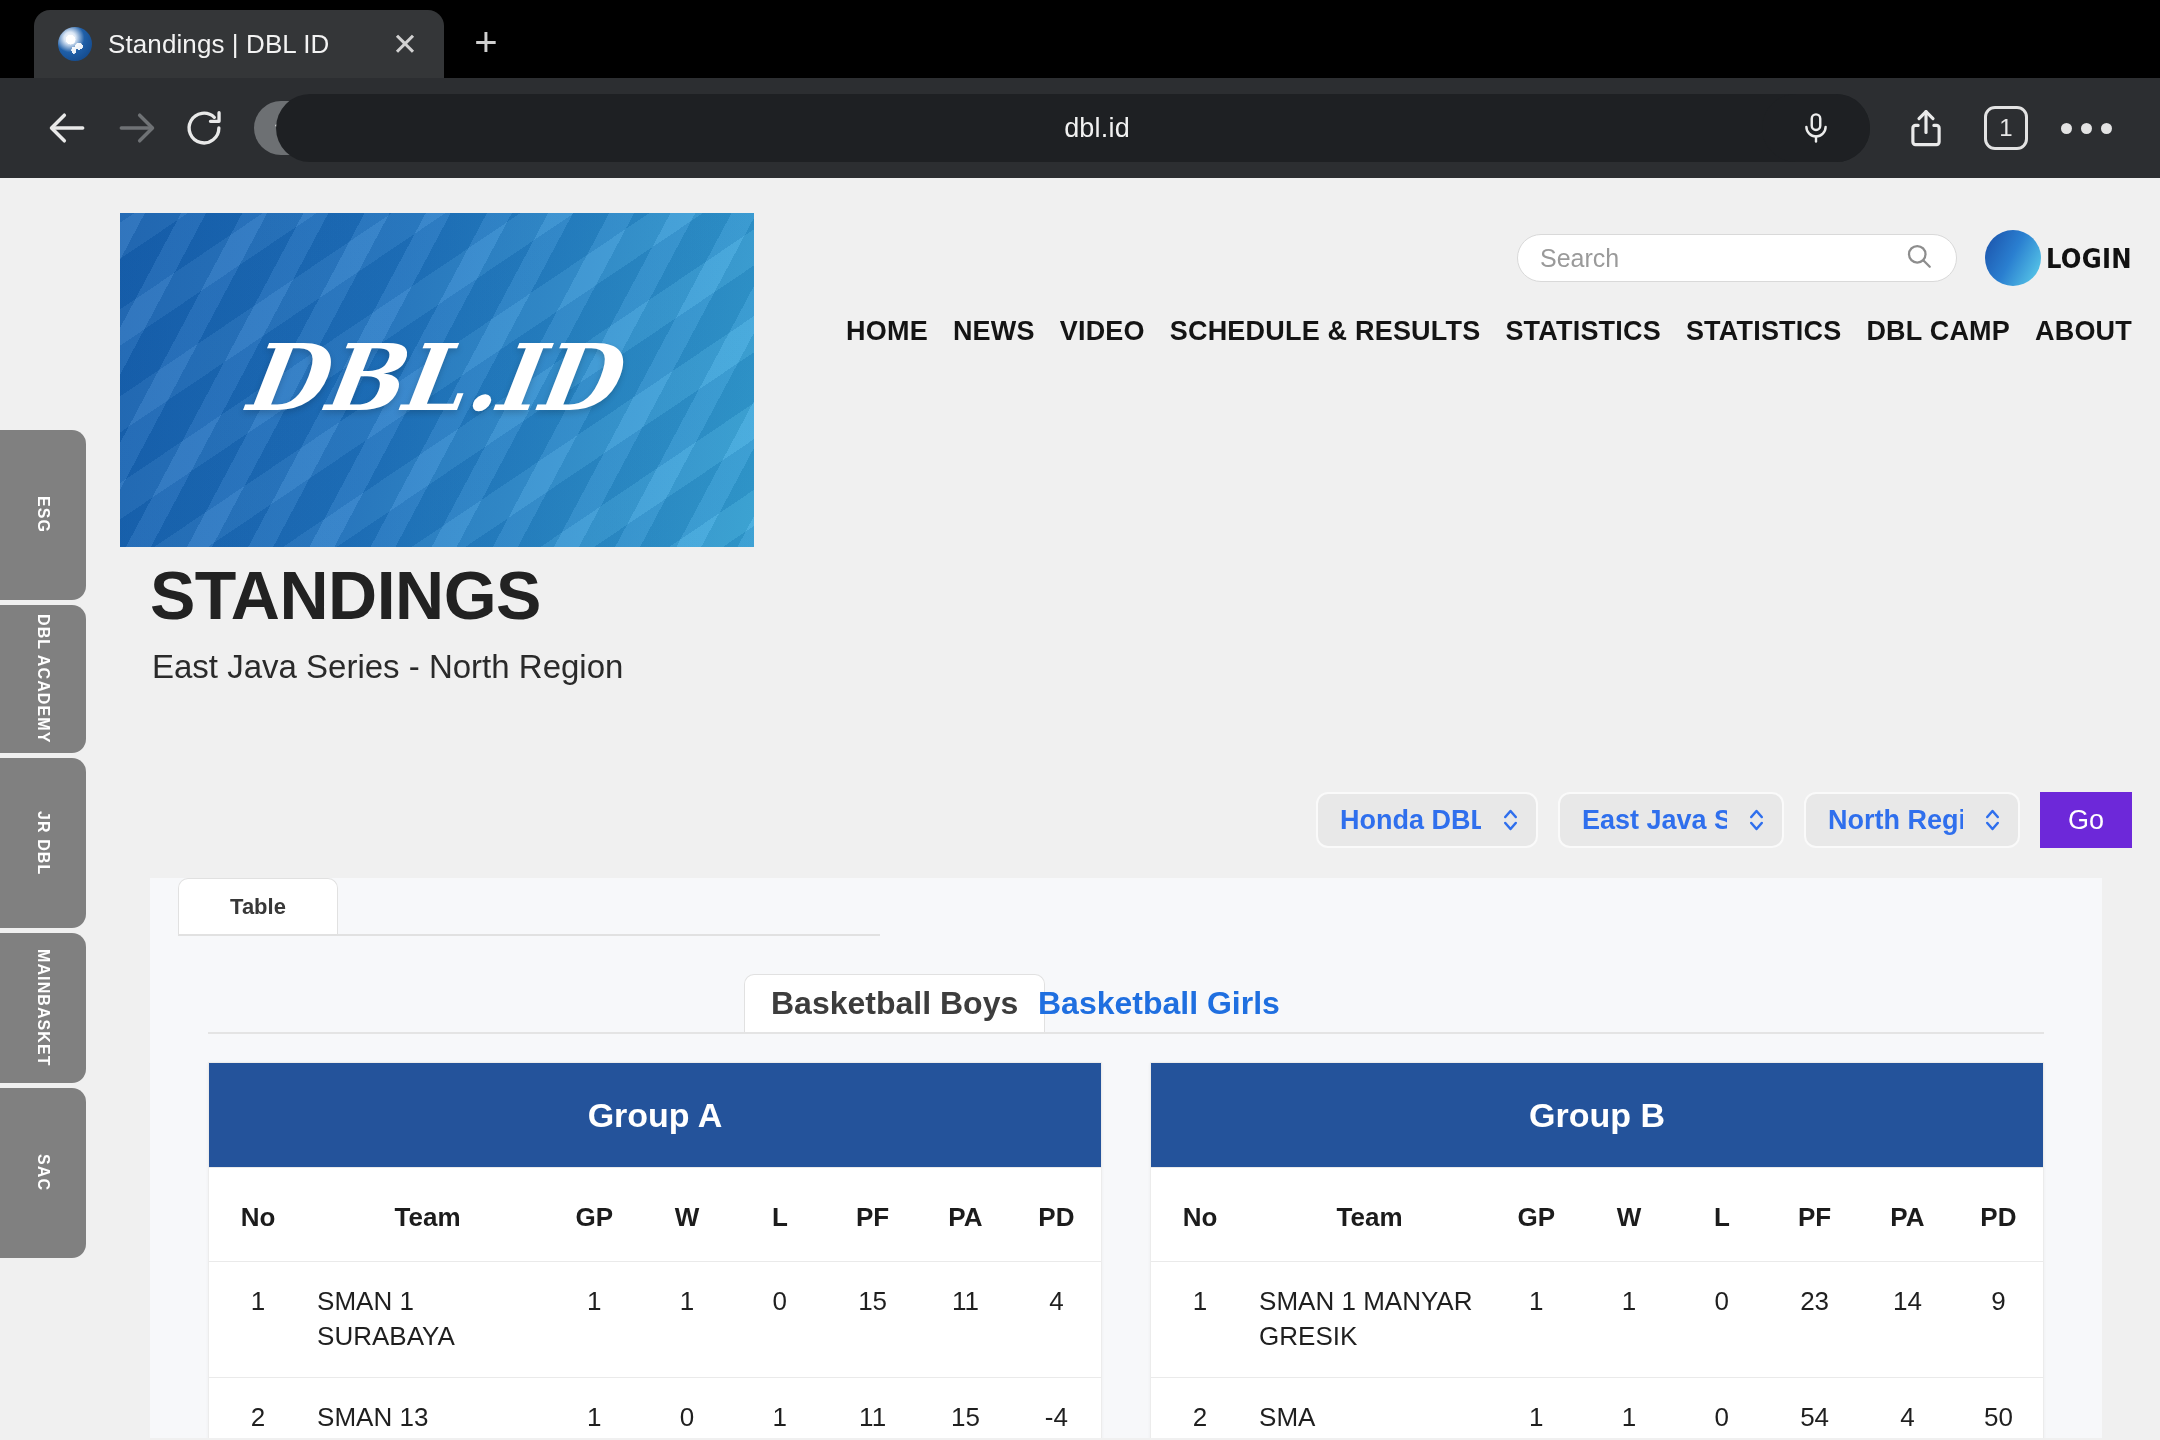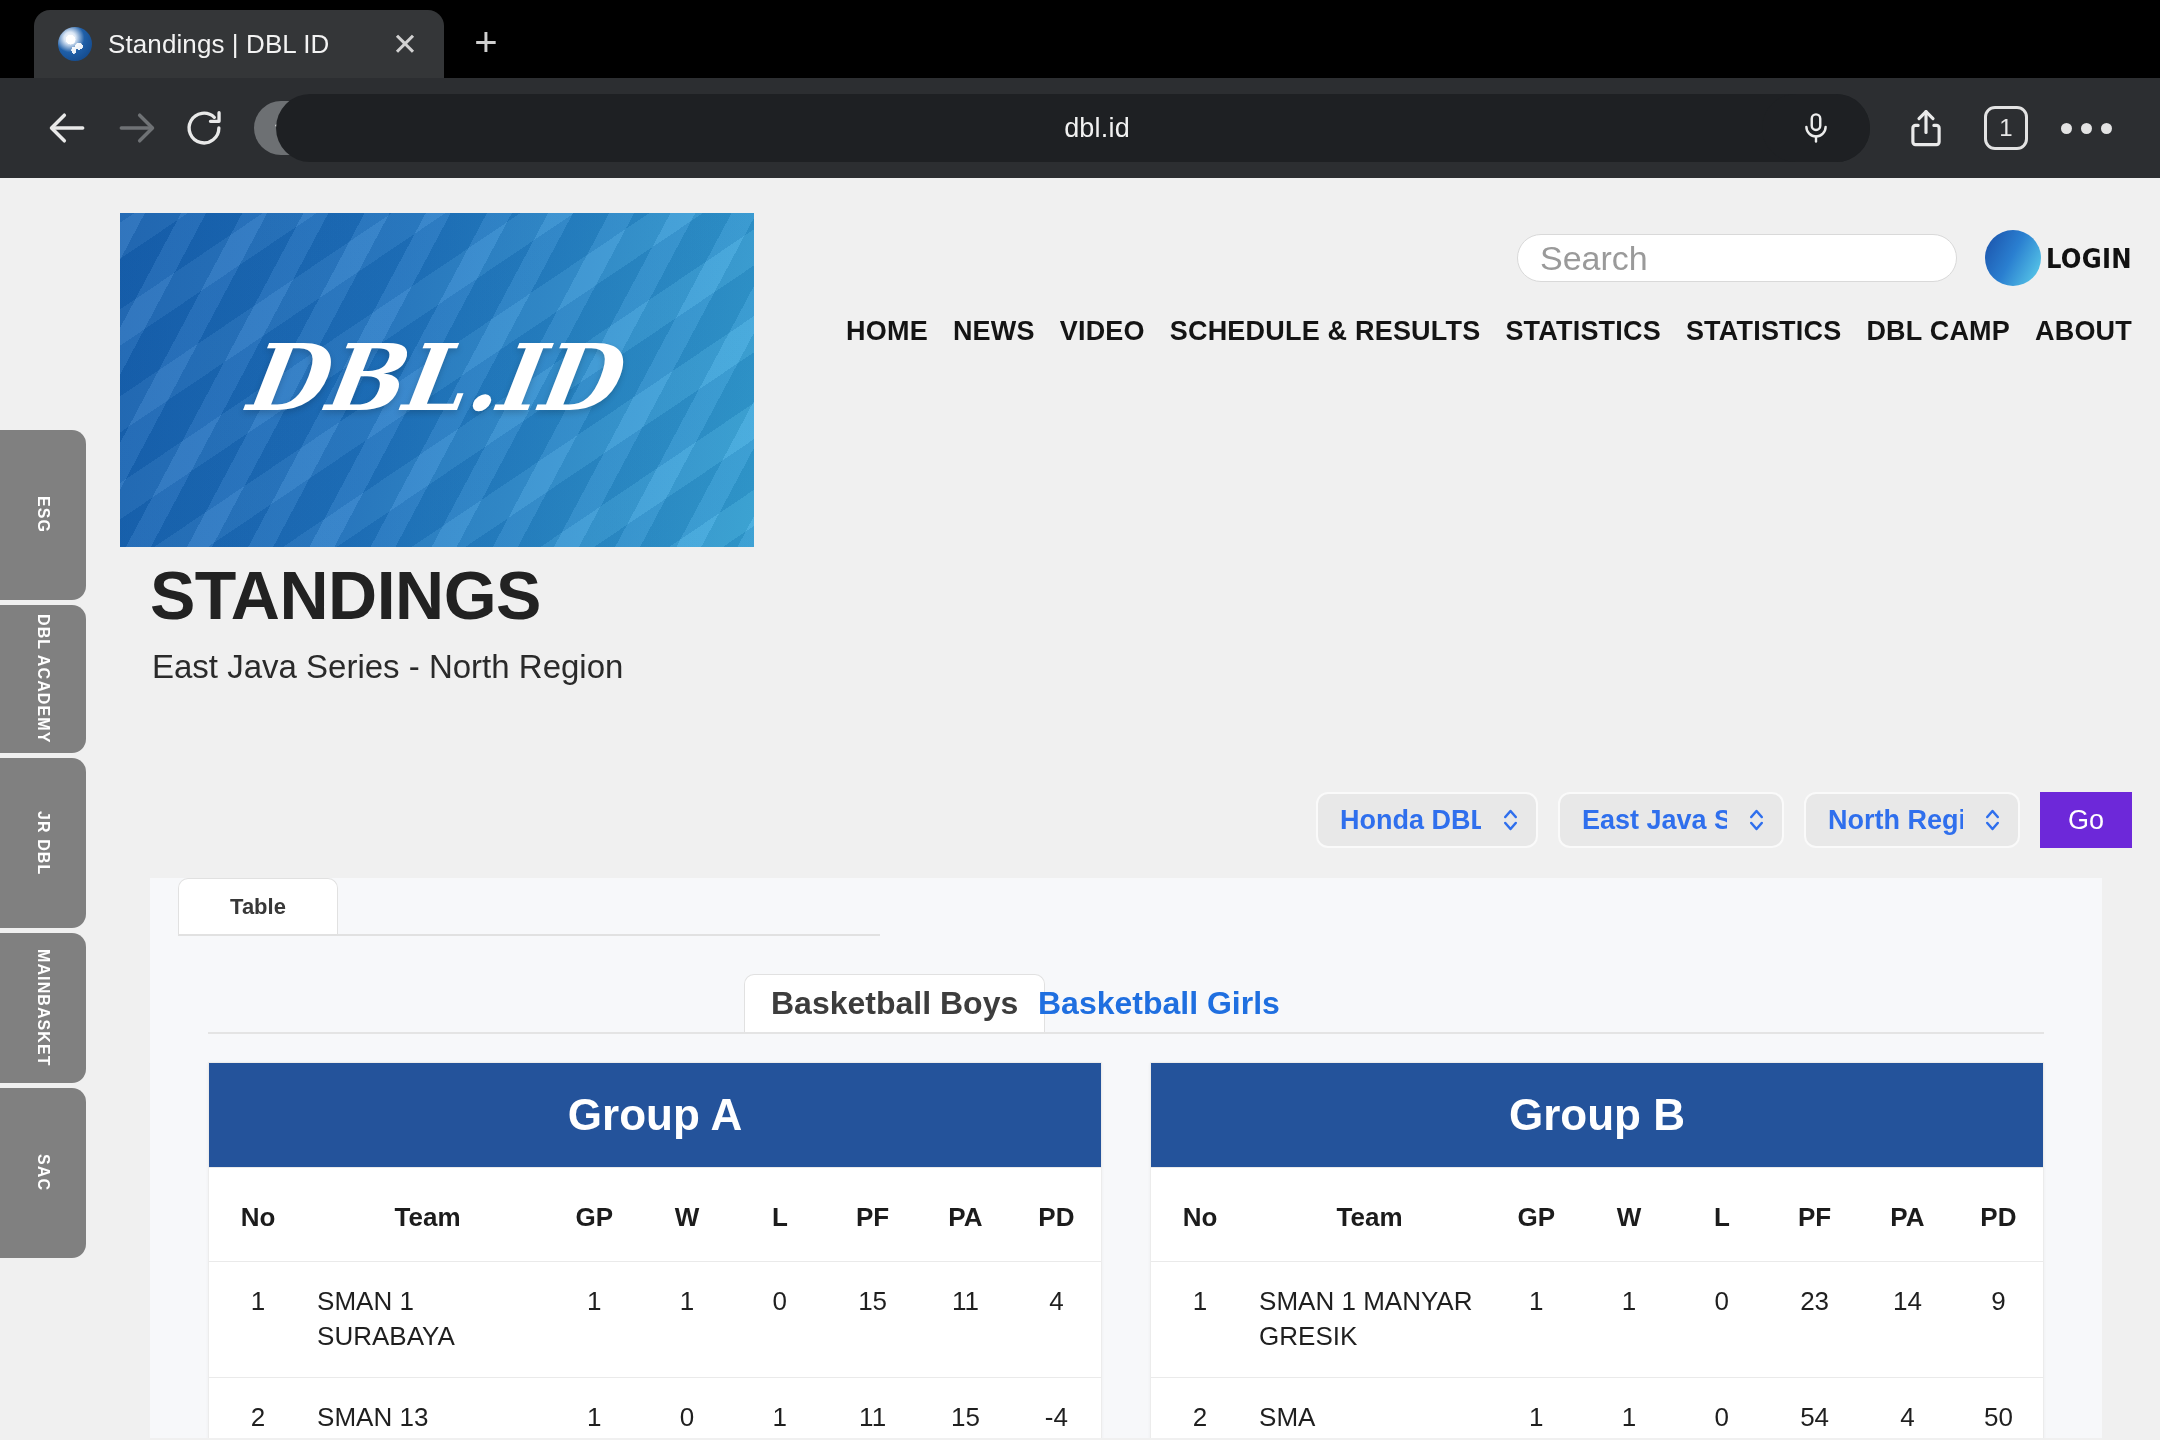--- a/index.html
+++ b/index.html
@@ -131,21 +131,21 @@
 
   .topbar-right {
     position: absolute; right: 28px; top: 52px;
     display: flex; align-items: center; gap: 28px;
   }
   .search-wrap {
     width: 440px; height: 48px; background: #fff; border: 1.5px solid #d9d9d9;
     border-radius: 26px; display: flex; align-items: center; padding: 0 22px;
   }
   .search-wrap input {
-    flex: 1 1 auto; border: 0; outline: 0; font-size: 34px; color: #333;
+    flex: 1 1 auto; border: 0; outline: 0; font-size: 25px; color: #333;
     font-family: "Liberation Sans", sans-serif; background: transparent;
   }
   .search-wrap input::placeholder { color: #9a9a9a; }
   .login-wrap { display: flex; align-items: center; gap: 5px; }
   .avatar {
     width: 56px; height: 56px; border-radius: 50%;
     background: linear-gradient(118deg, #1a4fa8 0%, #2a7fd0 48%, #5fd3ec 100%);
   }
   .login-text { font-size: 27px; font-weight: 700; color: #111; letter-spacing: .3px;
     font-family: "DejaVu Sans Condensed", "Liberation Sans", sans-serif; }
@@ -225,21 +225,21 @@
   .groups {
     display: flex; gap: 48px; padding: 28px 58px 0 58px;
   }
   .group {
     flex: 1 1 0; background: #fff; border: 1px solid #ececec;
     box-shadow: 0 1px 3px rgba(0,0,0,.05);
   }
   .group-head {
     background: #24539b; color: #fff; height: 104px;
     display: flex; align-items: center; justify-content: center;
-    font-size: 44px; font-weight: 700;
+    font-size: 34px; font-weight: 700;
   }
   table.standings { width: 100%; border-collapse: collapse; }
   table.standings th {
     font-size: 26px; font-weight: 700; color: #1c1c1c; padding: 34px 0 28px 0;
     border-bottom: 1.5px solid #eaeaea; border-top: 1.5px solid #eaeaea;
   }
   table.standings th.c-no { width: 11%; }
   table.standings th.c-team { width: 27%; }
   table.standings th.c-num { width: 10.4%; }
   table.standings td {

